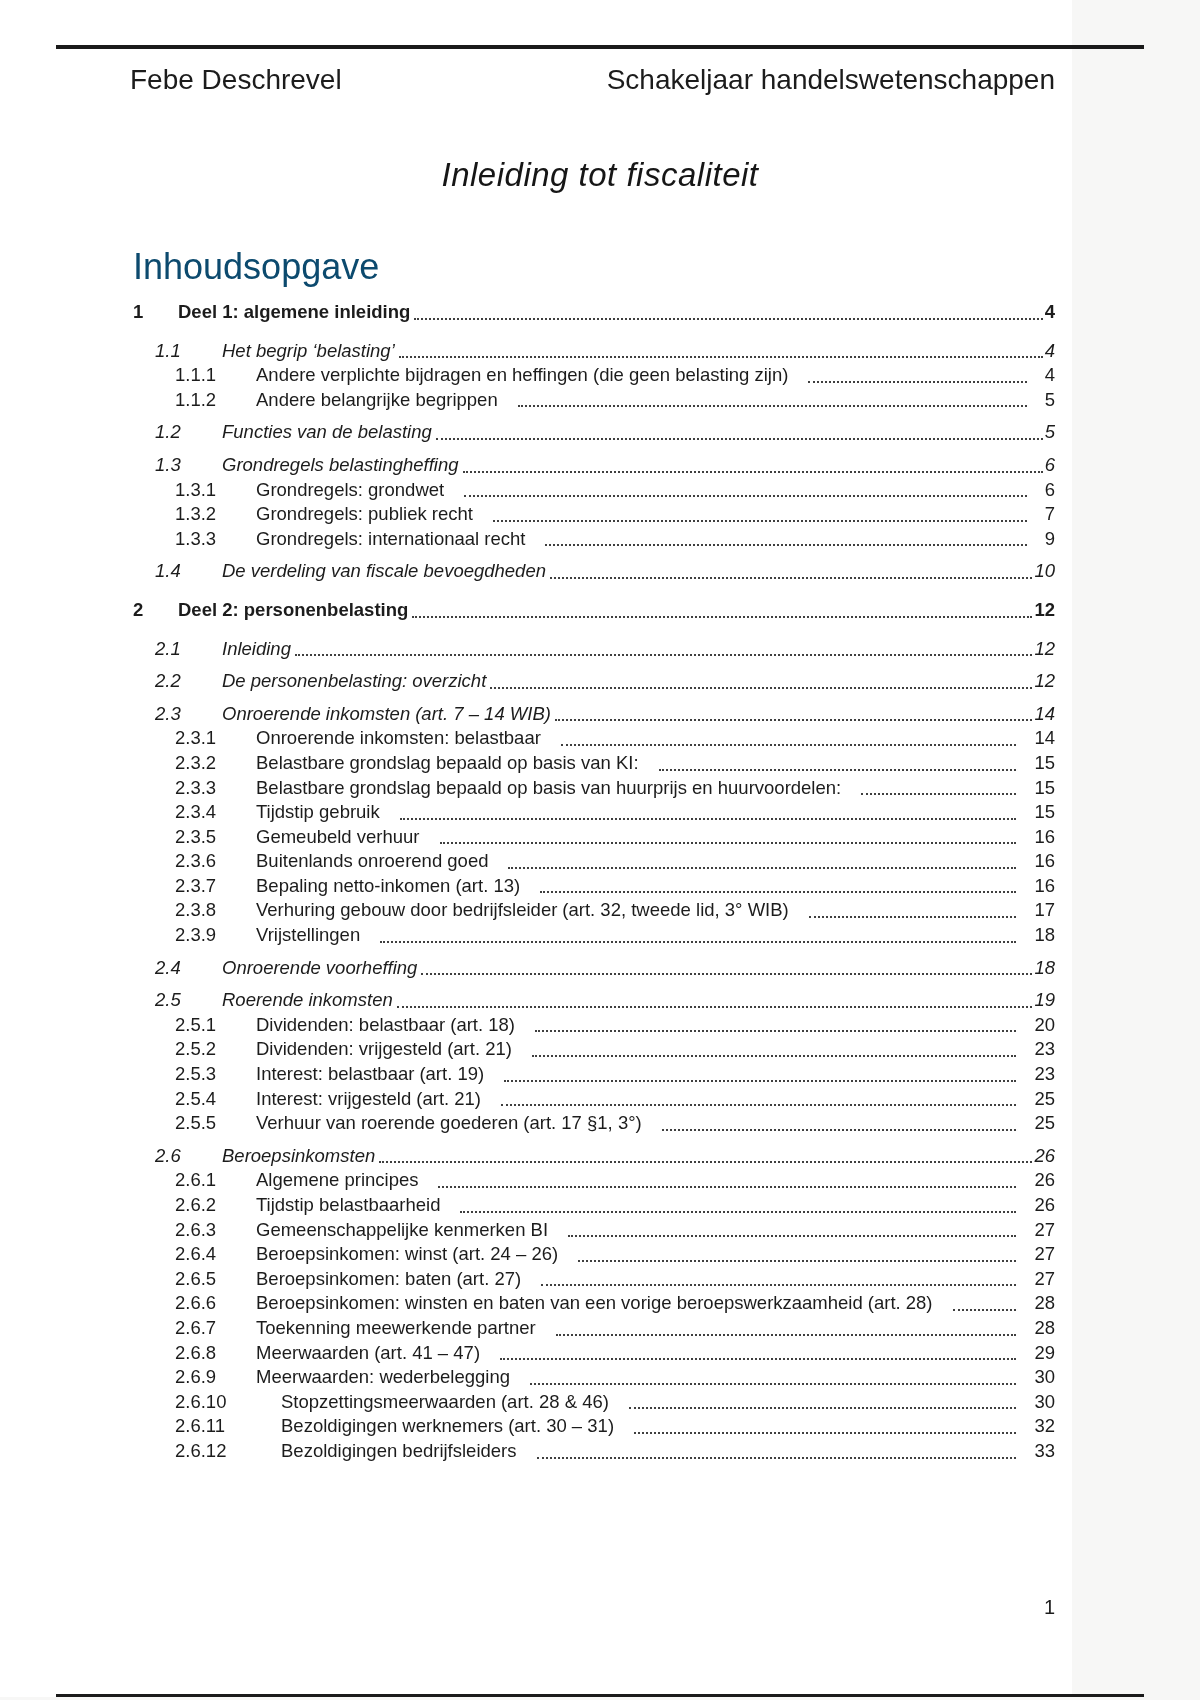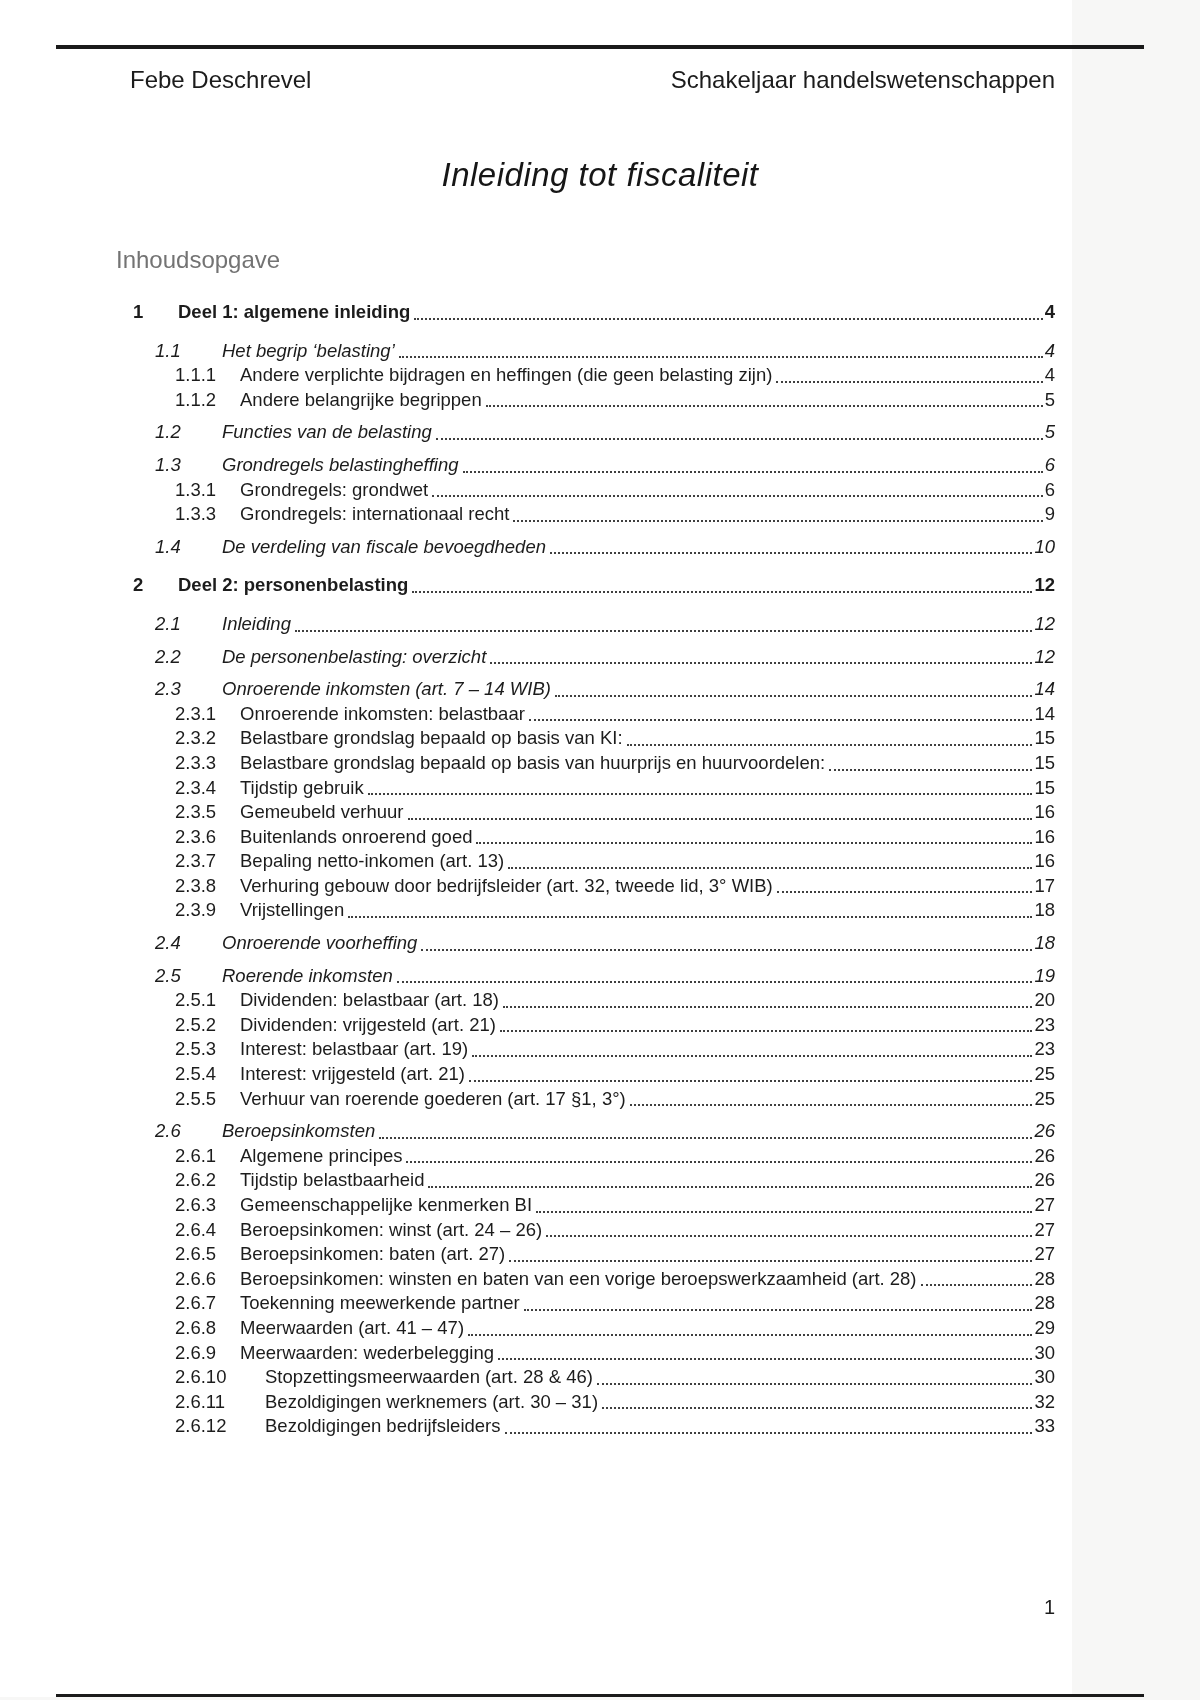--- a/index.html
+++ b/index.html
@@ -19,50 +19,50 @@
   .page-edge-bottom {
     position: absolute; top: 1697px; left: 0; width: 1200px; height: 3px;
     background: #f7f7f6;
   }
   .rule { position: absolute; left: 56px; width: 1088px; background: #1a1a1a; }
   .rule.top { top: 45px; height: 4px; }
   .rule.bottom { top: 1694px; height: 3px; }
   .header {
     position: absolute; top: 68px; left: 130px; width: 925px;
     display: flex; justify-content: space-between;
-    font-size: 24px; line-height: 24px;
+    font-size: 28px; line-height: 24px;
   }
   .doc-title {
     position: absolute; top: 156px; left: 0; width: 1200px;
     text-align: center;
     font-size: 33px; font-style: italic; letter-spacing: 0.5px;
     color: #161616;
   }
   .toc-heading {
-    position: absolute; top: 246px; left: 116px;
-    font-size: 24px; color: #737373;
+    position: absolute; top: 246px; left: 133px;
+    font-size: 36px; color: #0c4a6e;
   }
   .toc {
     position: absolute; top: 300px; left: 133px; width: 922px;
     font-size: 18.5px;
   }
   .row { display: flex; align-items: flex-end; line-height: 24.6px; }
   .row .num { flex: none; }
   .row .lbl { flex: none; white-space: pre; text-align: center; }
   .row .pg  { flex: none; }
   .row .dots {
     flex: 1 1 auto; min-width: 10px; height: 0;
     border-bottom: 2px dotted #3f3f3f;
     margin: 0 2px 5px 4px;
   }
   .l1 { font-weight: bold; }
   .l1 .num { width: 45px; }
   .l2 { font-style: italic; padding-left: 22px; }
   .l2 .num { width: 67px; }
-  .l3 { padding-left: 42px; }
+  .l3 { padding-left: 42px; gap: 16px; }
   .l3 .num { width: 65px; }
   .l3.wide .num { width: 90px; }
   .art { font-weight: normal; }
   .art:not(:empty) { margin-left: 5px; }
   .g8 { margin-top: 8px; }
   .g14 { margin-top: 14px; }
   .footer-pagenum {
     position: absolute; top: 1596px; left: 130px; width: 925px;
     text-align: right; font-size: 20px;
   }
@@ -121,20 +121,26 @@
       <span class="dots"></span>
       <span class="pg">6</span>
     </div>
   <div class="row l3">
       <span class="num">1.3.1</span>
       <span class="lbl"><span>Grondregels: grondwet</span><span class="art"></span></span>
       <span class="dots"></span>
       <span class="pg">6</span>
     </div>
   <div class="row l3">
+      <span class="num">1.3.2</span>
+      <span class="lbl"><span>Grondregels: publiek recht</span><span class="art"></span></span>
+      <span class="dots"></span>
+      <span class="pg">7</span>
+    </div>
+  <div class="row l3">
       <span class="num">1.3.3</span>
       <span class="lbl"><span>Grondregels: internationaal recht</span><span class="art"></span></span>
       <span class="dots"></span>
       <span class="pg">9</span>
     </div>
   <div class="row l2 g8">
       <span class="num">1.4</span>
       <span class="lbl"><span>De verdeling van fiscale bevoegdheden</span><span class="art"></span></span>
       <span class="dots"></span>
       <span class="pg">10</span>

